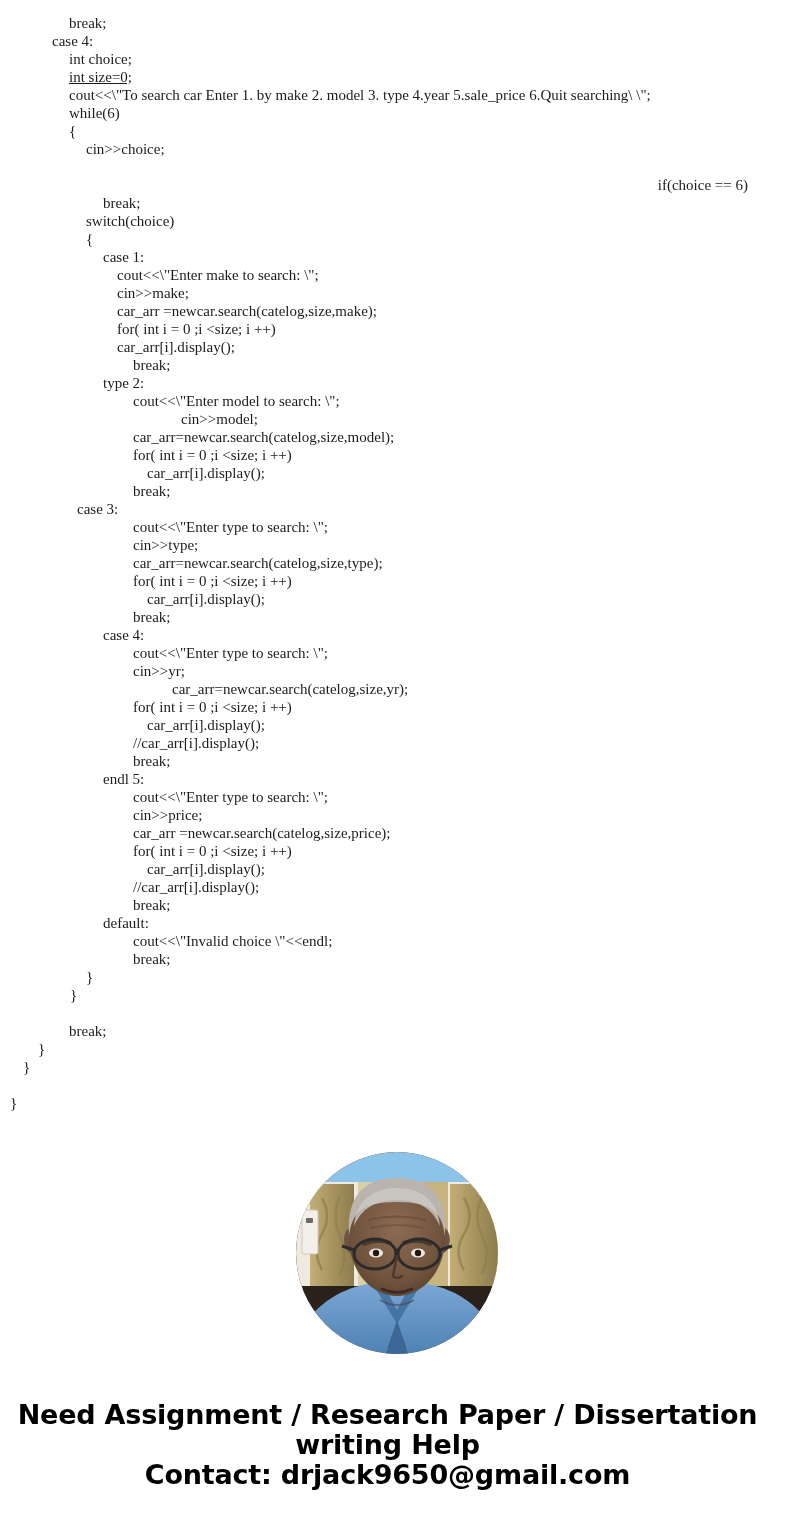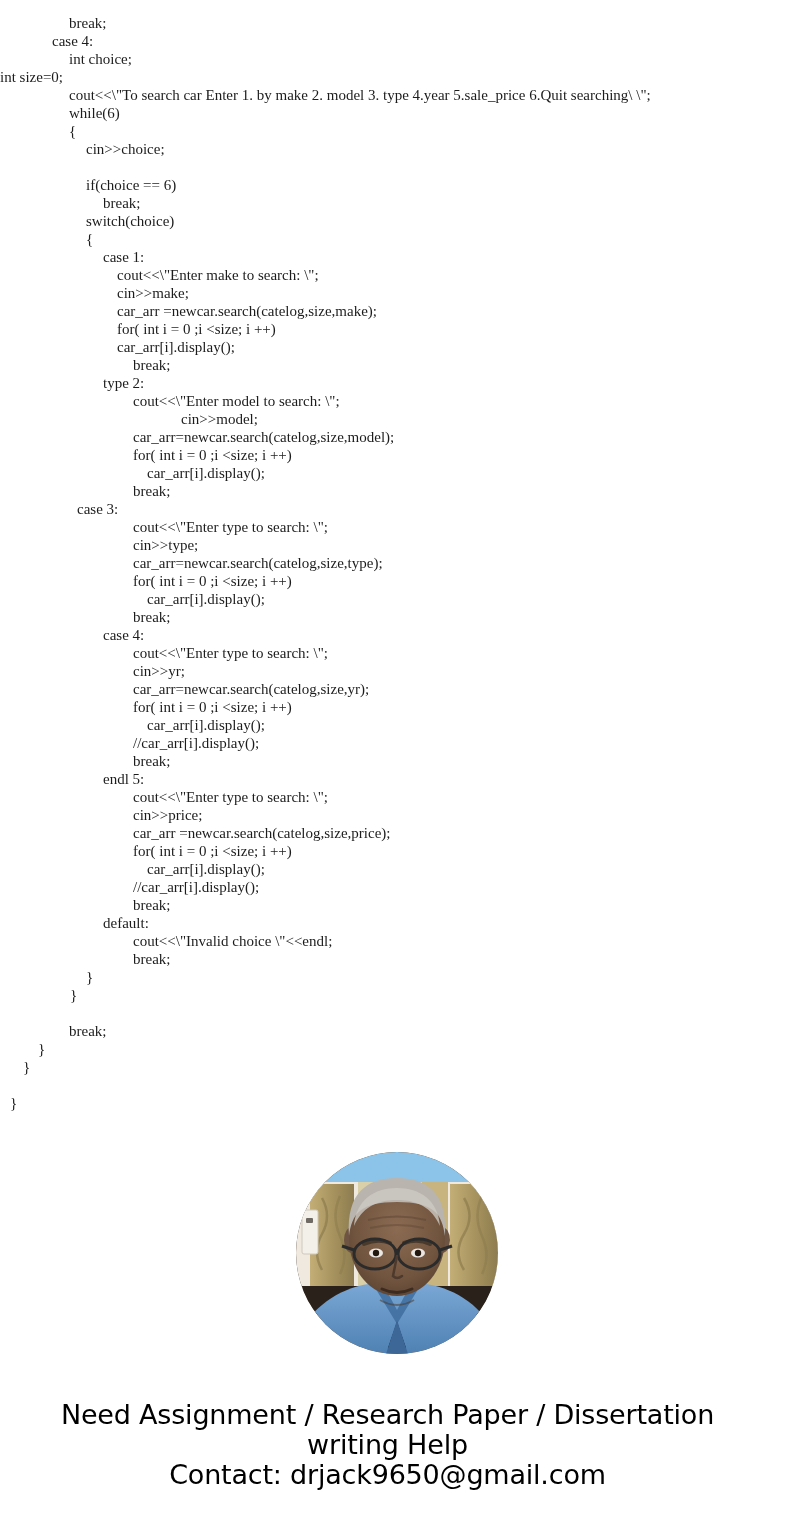--- a/index.html
+++ b/index.html
@@ -56,42 +56,42 @@
   #avatar svg { display: block; }
 
   
   #footer {
     position: absolute;
     left: 0;
     top: 1400px;
     width: 775px;
     text-align: center;
     font-family: "DejaVu Sans", "Liberation Sans", sans-serif;
-    font-weight: normal;
+    font-weight: bold;
     font-size: 27px;
     line-height: 30px;
     color: #000000;
     letter-spacing: -0.2px;
   }
   #footer .fline { display: block; white-space: pre; }
 </style>
 </head>
 <body>
 
 <div id="code-listing">
     <div class="code-line" style="padding-left: 69px;">break;</div>
     <div class="code-line" style="padding-left: 52px;">case 4:</div>
     <div class="code-line" style="padding-left: 69px;">int choice;</div>
-    <div class="code-line" style="">int size=0;</div>
+    <div class="code-line" style="padding-left: 69px; text-decoration: underline;">int size=0;</div>
     <div class="code-line" style="padding-left: 69px;">cout&lt;&lt;\"To search car Enter 1. by make 2. model 3. type 4.year 5.sale_price 6.Quit searching\ \";</div>
     <div class="code-line" style="padding-left: 69px;">while(6)</div>
     <div class="code-line" style="padding-left: 69px;">{</div>
     <div class="code-line" style="padding-left: 86px;">cin&gt;&gt;choice;</div>
     <div class="code-line blank" style="padding-left: 86px;">&nbsp;</div>
-    <div class="code-line" style="padding-left: 86px;">if(choice == 6)</div>
+    <div class="code-line" style=" text-align: right;">if(choice == 6)</div>
     <div class="code-line" style="padding-left: 103px;">break;</div>
     <div class="code-line" style="padding-left: 86px;">switch(choice)</div>
     <div class="code-line" style="padding-left: 86px;">{</div>
     <div class="code-line" style="padding-left: 103px;">case 1:</div>
     <div class="code-line" style="padding-left: 117px;">cout&lt;&lt;\"Enter make to search: \";</div>
     <div class="code-line" style="padding-left: 117px;">cin&gt;&gt;make;</div>
     <div class="code-line" style="padding-left: 117px;">car_arr =newcar.search(catelog,size,make);</div>
     <div class="code-line" style="padding-left: 117px;">for( int i = 0 ;i &lt;size; i ++)</div>
     <div class="code-line" style="padding-left: 117px;">car_arr[i].display();</div>
     <div class="code-line" style="padding-left: 133px;">break;</div>
@@ -105,21 +105,21 @@
     <div class="code-line" style="padding-left: 77px;">case 3:</div>
     <div class="code-line" style="padding-left: 133px;">cout&lt;&lt;\"Enter type to search: \";</div>
     <div class="code-line" style="padding-left: 133px;">cin&gt;&gt;type;</div>
     <div class="code-line" style="padding-left: 133px;">car_arr=newcar.search(catelog,size,type);</div>
     <div class="code-line" style="padding-left: 133px;">for( int i = 0 ;i &lt;size; i ++)</div>
     <div class="code-line" style="padding-left: 147px;">car_arr[i].display();</div>
     <div class="code-line" style="padding-left: 133px;">break;</div>
     <div class="code-line" style="padding-left: 103px;">case 4:</div>
     <div class="code-line" style="padding-left: 133px;">cout&lt;&lt;\"Enter type to search: \";</div>
     <div class="code-line" style="padding-left: 133px;">cin&gt;&gt;yr;</div>
-    <div class="code-line" style="padding-left: 133px;">car_arr=newcar.search(catelog,size,yr);</div>
+    <div class="code-line" style="padding-left: 133px; margin-left: 39px;">car_arr=newcar.search(catelog,size,yr);</div>
     <div class="code-line" style="padding-left: 133px;">for( int i = 0 ;i &lt;size; i ++)</div>
     <div class="code-line" style="padding-left: 147px;">car_arr[i].display();</div>
     <div class="code-line" style="padding-left: 133px;">//car_arr[i].display();</div>
     <div class="code-line" style="padding-left: 133px;">break;</div>
     <div class="code-line" style="padding-left: 103px;">endl 5:</div>
     <div class="code-line" style="padding-left: 133px;">cout&lt;&lt;\"Enter type to search: \";</div>
     <div class="code-line" style="padding-left: 133px;">cin&gt;&gt;price;</div>
     <div class="code-line" style="padding-left: 133px;">car_arr =newcar.search(catelog,size,price);</div>
     <div class="code-line" style="padding-left: 133px;">for( int i = 0 ;i &lt;size; i ++)</div>
     <div class="code-line" style="padding-left: 147px;">car_arr[i].display();</div>

